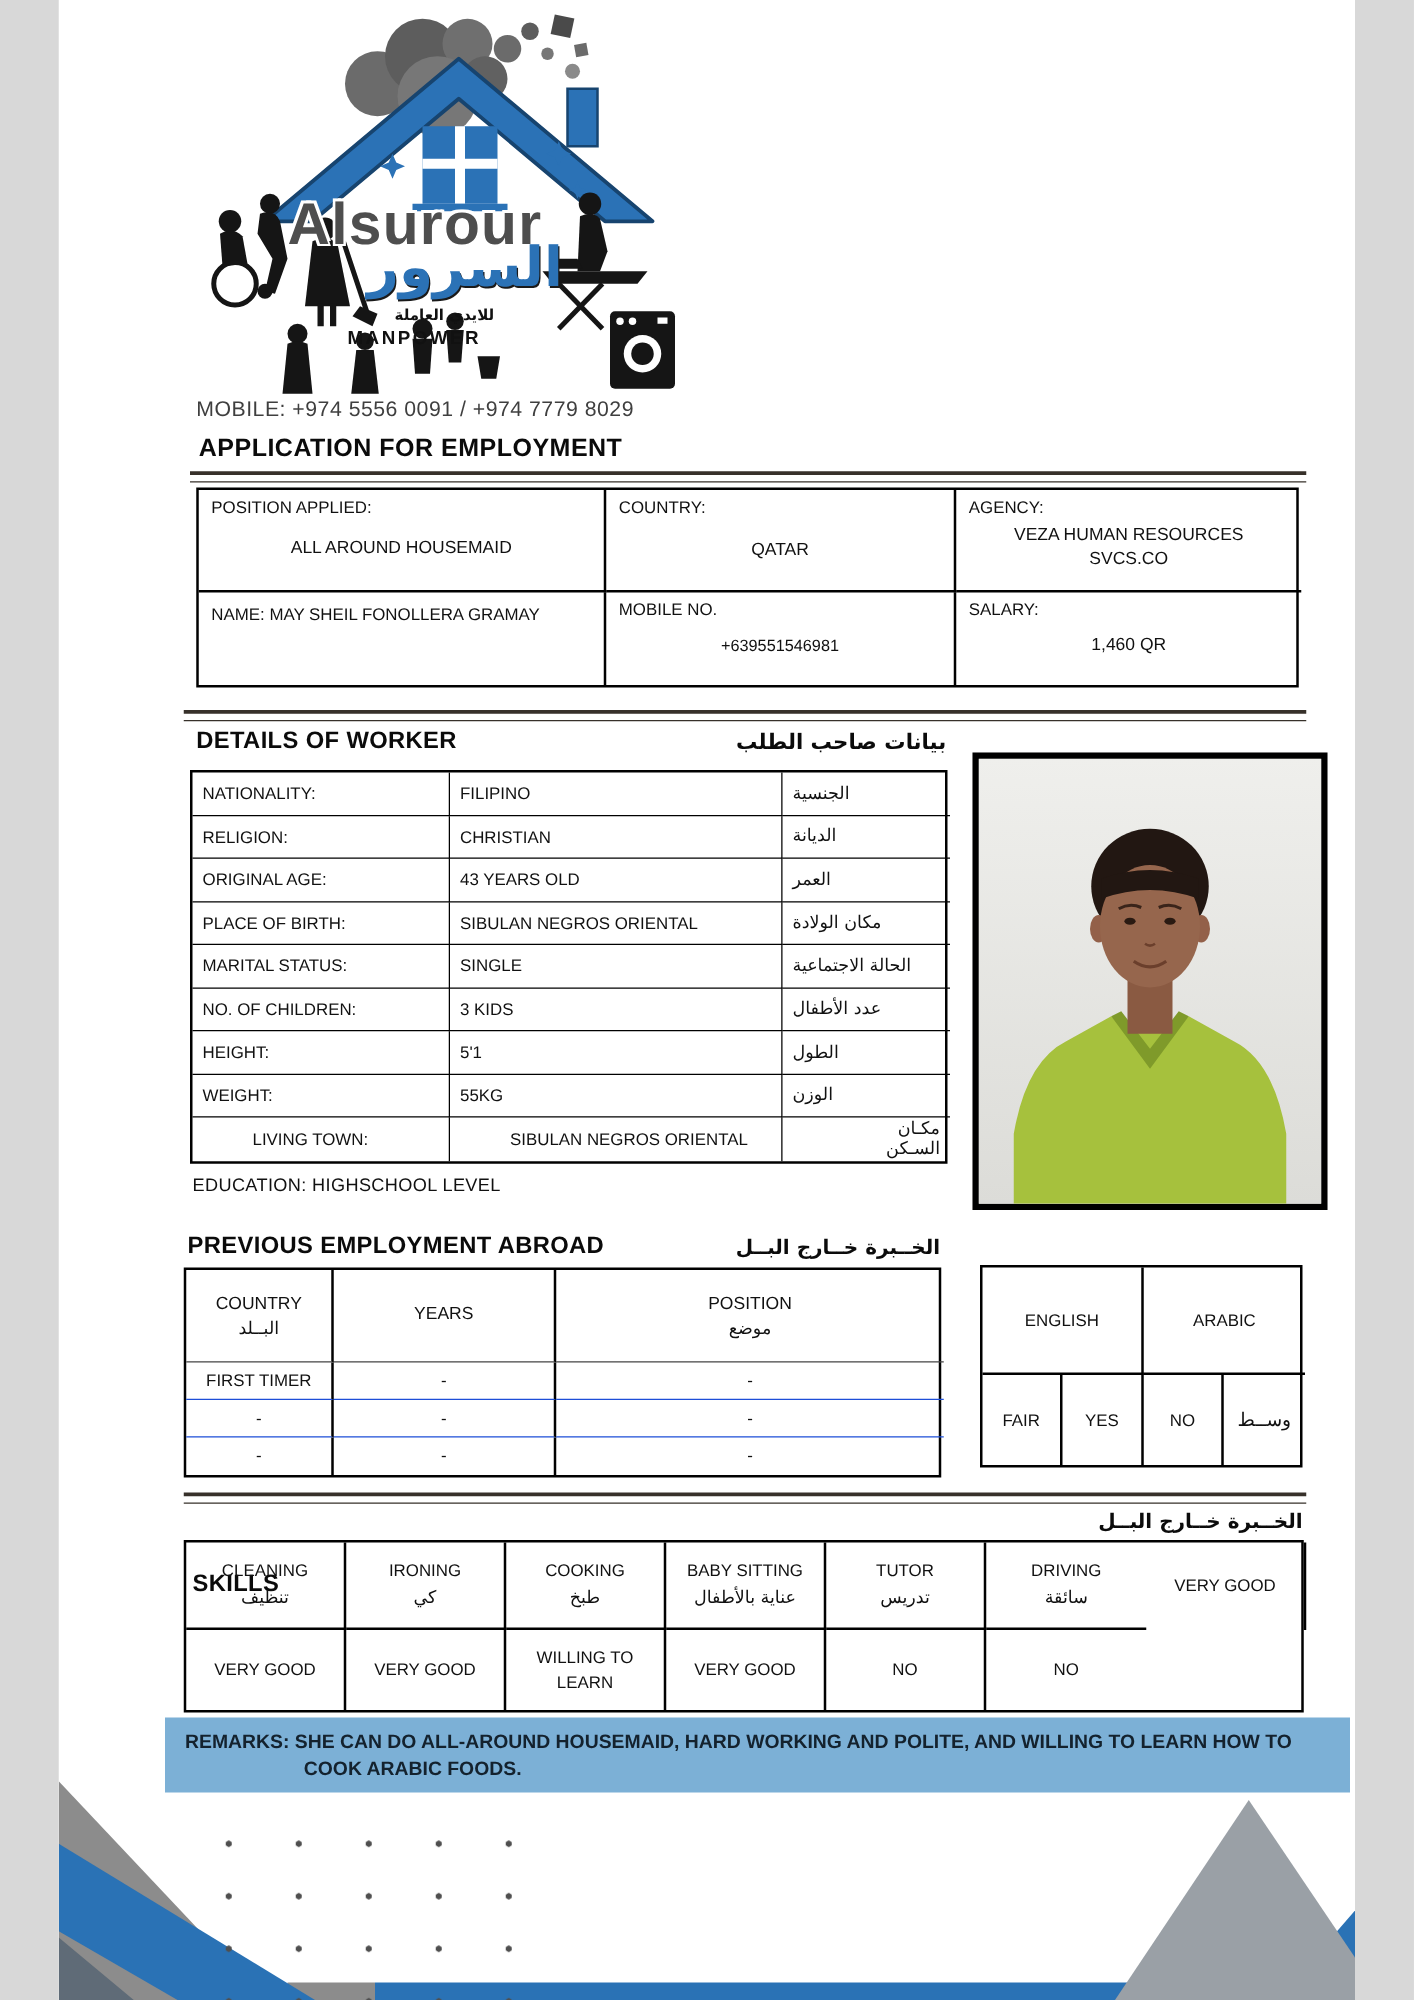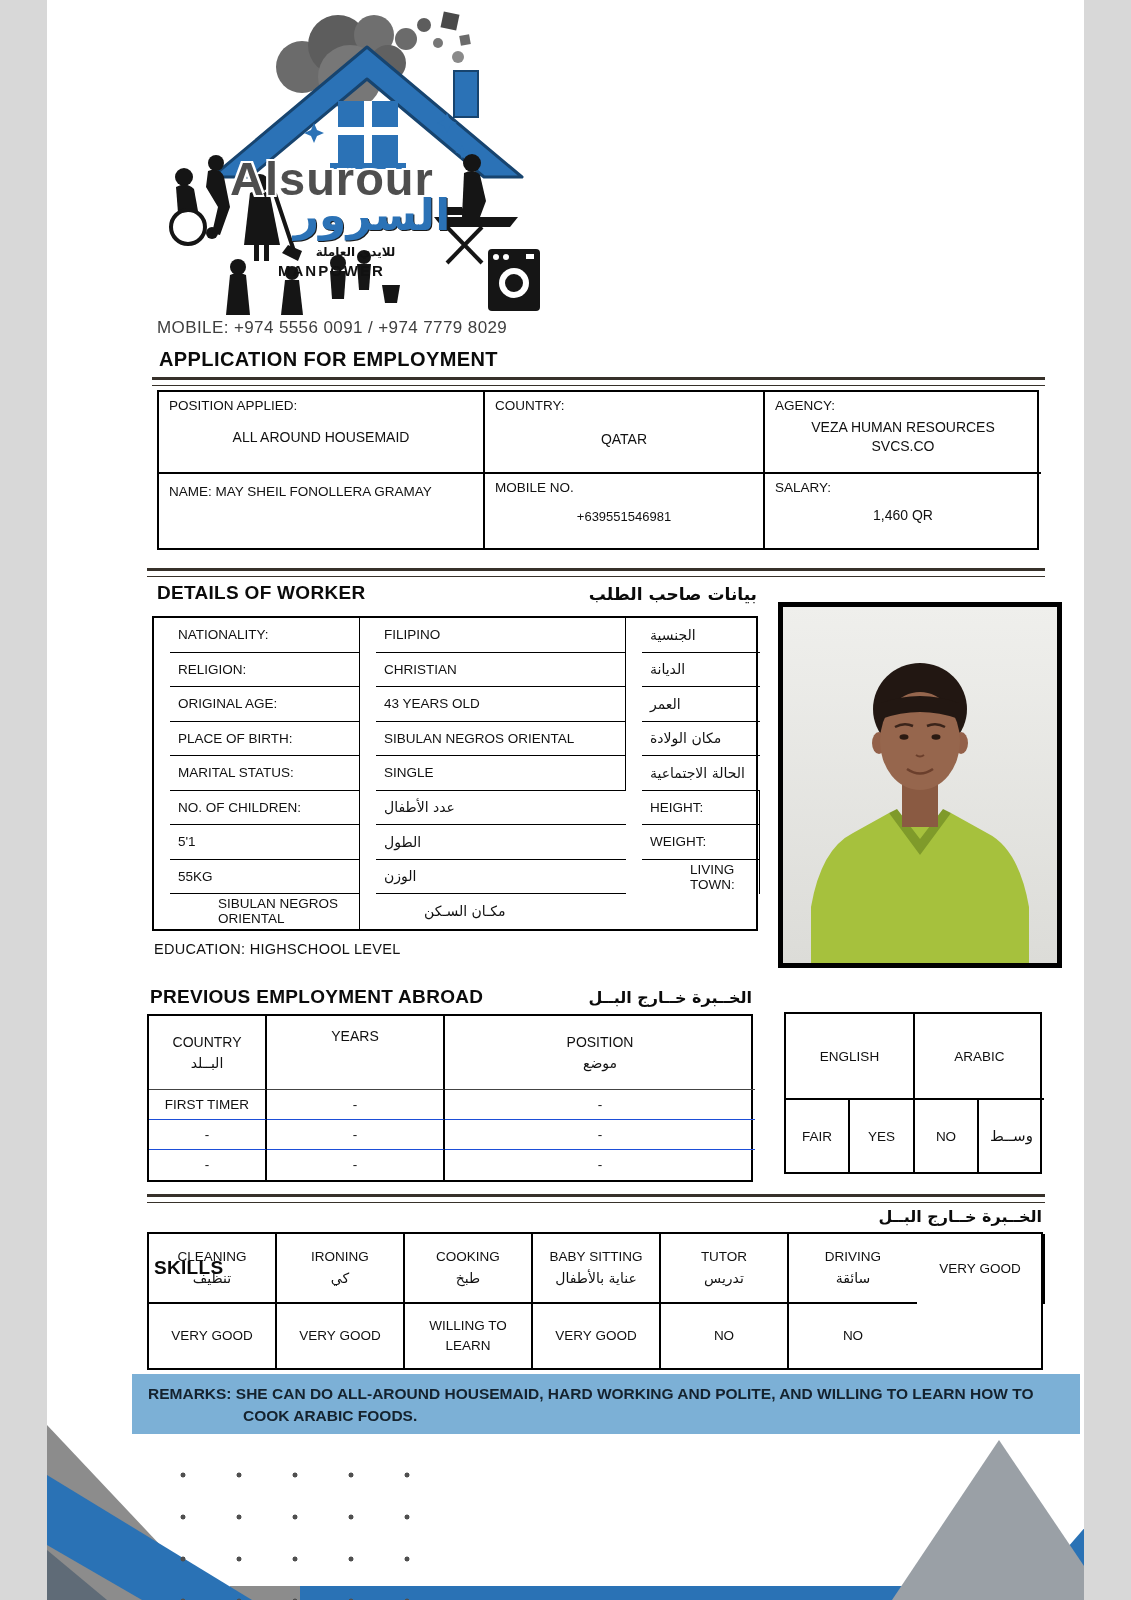--- a/index.html
+++ b/index.html
@@ -37,21 +37,21 @@
   .two-line{margin-top:4px;line-height:1.5;}
 
   
   .sec-title{font-size:19px;font-weight:bold;letter-spacing:.3px;color:#0b0b0b;}
   .sec-title-ar{font-size:17px;font-weight:bold;text-align:right;color:#0b0b0b;}
 
   
   .details-table{left:105px;top:616px;width:606px;display:grid;grid-template-columns:206px 266px 134px;
                  grid-auto-rows:34.5px;border:2px solid #000;box-sizing:border-box;}
   .dt-cell{border-right:1.5px solid #000;border-bottom:1.5px solid #000;box-sizing:border-box;
-           font-size:13.5px;display:flex;align-items:center;padding:0 8px;overflow:hidden;margin-left:16px;}
+           font-size:13.5px;display:flex;align-items:center;padding:0 8px;overflow:hidden;}
   .dt-cell.lc{border-right:none;}
   .dt-cell.lr{border-bottom:none;padding-left:48px;}
   .dt-ar{justify-content:flex-end;font-size:14px;}
 
   .education{left:107px;top:941px;font-size:14.5px;letter-spacing:.3px;}
 
   
   .photo-frame{left:731px;top:602px;width:274px;height:356px;border:5px solid #000;background:#ececea;}
   .photo-frame svg{display:block;}
 
@@ -232,20 +232,21 @@
 
     <div class="dt-cell">PLACE OF BIRTH:</div>
     <div class="dt-cell">SIBULAN NEGROS ORIENTAL</div>
     <div class="dt-cell dt-ar ar lc">مكان الولادة</div>
 
     <div class="dt-cell">MARITAL STATUS:</div>
     <div class="dt-cell">SINGLE</div>
     <div class="dt-cell dt-ar ar lc">الحالة الاجتماعية</div>
 
     <div class="dt-cell">NO. OF CHILDREN:</div>
+    <div class="dt-cell">3 KIDS</div>
     <div class="dt-cell dt-ar ar lc">عدد الأطفال</div>
 
     <div class="dt-cell">HEIGHT:</div>
     <div class="dt-cell">5'1</div>
     <div class="dt-cell dt-ar ar lc">الطول</div>
 
     <div class="dt-cell">WEIGHT:</div>
     <div class="dt-cell">55KG</div>
     <div class="dt-cell dt-ar ar lc">الوزن</div>
 
@@ -287,21 +288,21 @@
   </div>
 
   <div class="abs sec-title z1" style="left:103px;top:986px;">PREVIOUS EMPLOYMENT ABROAD</div>
   <div class="abs sec-title-ar ar z1" style="left:470px;top:988px;width:235px;font-size:16px;">الخــبرة خــارج البــل</div>
 
   <div class="abs emp-table z1">
     <div class="et-cell hdr">
       <span>COUNTRY</span>
       <span class="ar">البــلد</span>
     </div>
-    <div class="et-cell hdr" style="justify-content:flex-start;padding-top:10px;">
+    <div class="et-cell hdr" style="justify-content:flex-start;padding-top:24px;">
       <span>YEARS</span>
     </div>
     <div class="et-cell hdr lc">
       <span>POSITION</span>
       <span class="ar">موضع</span>
     </div>
 
     <div class="et-cell">FIRST TIMER</div>
     <div class="et-cell">-</div>
     <div class="et-cell lc">-</div>

